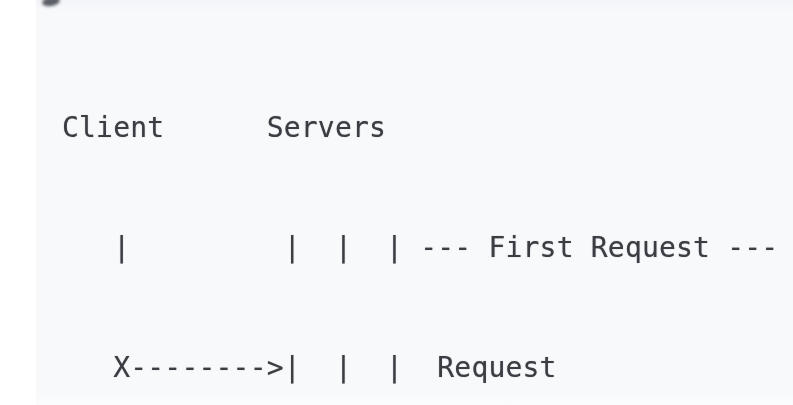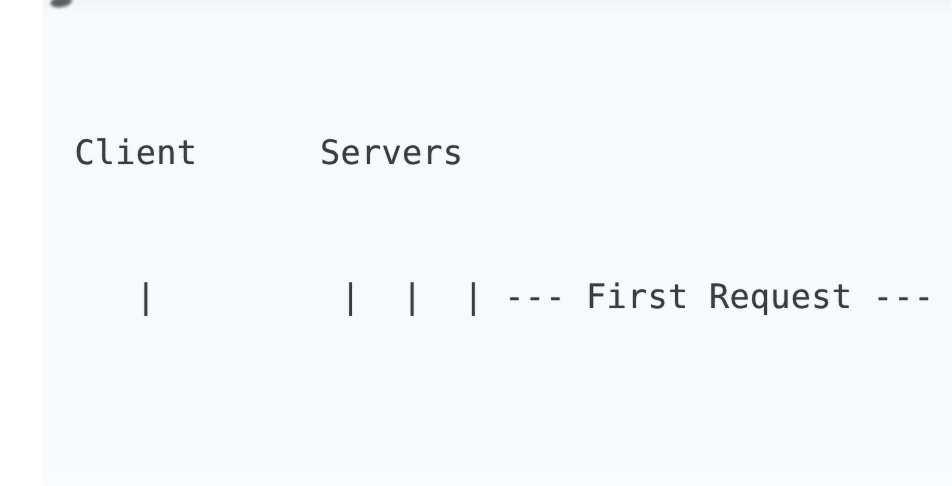--- a/index.html
+++ b/index.html
@@ -51,20 +51,21 @@
 </head>
 <body>
 
 <div class="screen">
 
   <div class="artifact"></div>
 
   <div class="ascii">
     <div class="line">Client      Servers</div>
     <div class="line">   |         |  |  | --- First Request ---</div>
+    <div class="line">   X--------&gt;|  |  |  Request</div>
     
     
     
     
     
     
   </div>
 
 </div>
 

